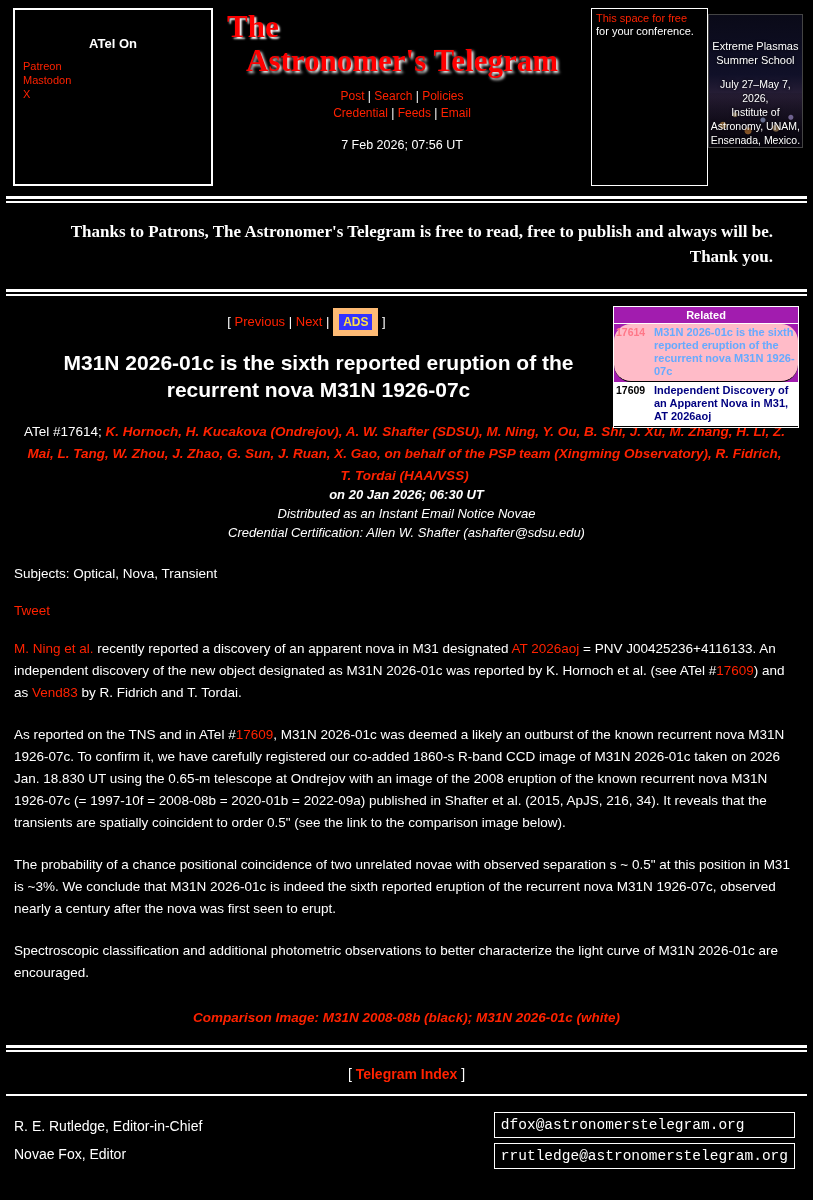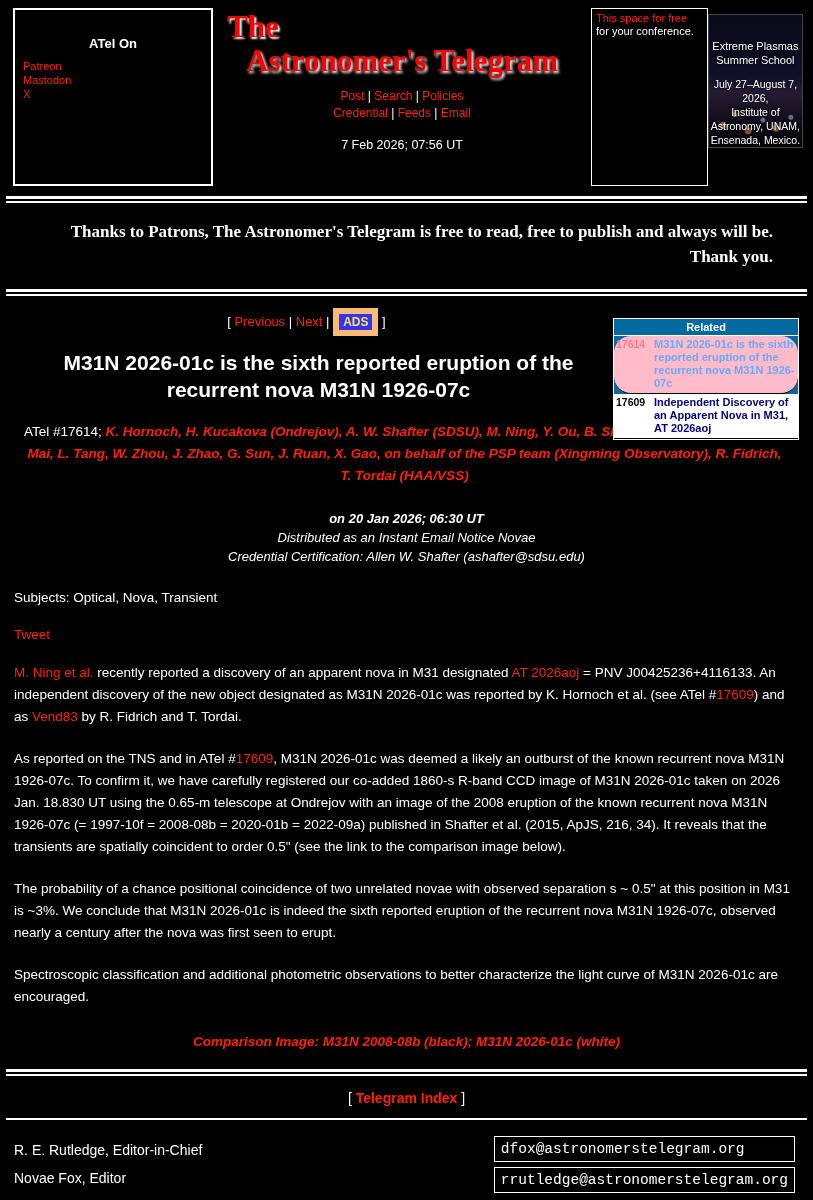--- a/index.html
+++ b/index.html
@@ -169,24 +169,24 @@
     color: #fde047;
     font-weight: bold;
     font-size: 12px;
     padding: 1px 4px;
     border: 6px solid #fdba74;
   }
 
   .related-box {
     position: absolute;
     right: 14px;
-    top: 18px;
+    top: 6px;
     width: 184px;
     border: 1px solid #ffffff;
-    background: #0369a1;
+    background: #a21caf;
     font-size: 11px;
   }
   .related-head {
     text-align: center;
     font-weight: bold;
     color: #ffffff;
     padding: 2px 0;
     border-bottom: 1px solid #ffffff;
   }
   .related-row {
@@ -232,21 +232,21 @@
   .authors {
     color: #ff2200;
     font-weight: bold;
     font-style: italic;
   }
   .on-date {
     font-style: italic;
     font-weight: bold;
     font-size: 13px;
     text-align: center;
-    margin-top: 24px;
+    margin-top: 0;
   }
   .dist-line, .cred-line {
     font-style: italic;
     font-size: 13px;
     text-align: center;
     margin-top: 4px;
   }
   .subjects {
     font-size: 13.5px;
     margin: 26px 0 0 0;
@@ -332,21 +332,21 @@
   </div>
 
   <div class="ad-col">
     <div class="ad-note">
       <span class="free">This space for free</span><span> for your conference.</span>
     </div>
     <div class="ad-img">
       <div class="city"></div>
       <div class="ad-text">
         <div class="big">Extreme Plasmas Summer School</div>
-        <div style="margin-top:10px">July 27–August 7, 2026,</div>
+        <div style="margin-top:10px">July 27–May 7, 2026,</div>
         <div>Institute of Astronomy, UNAM,</div>
         <div>Ensenada, Mexico.</div>
       </div>
     </div>
   </div>
 </div>
 
 <hr class="hr-thick">
 <hr class="hr-thin" style="margin-top:2px">
 

